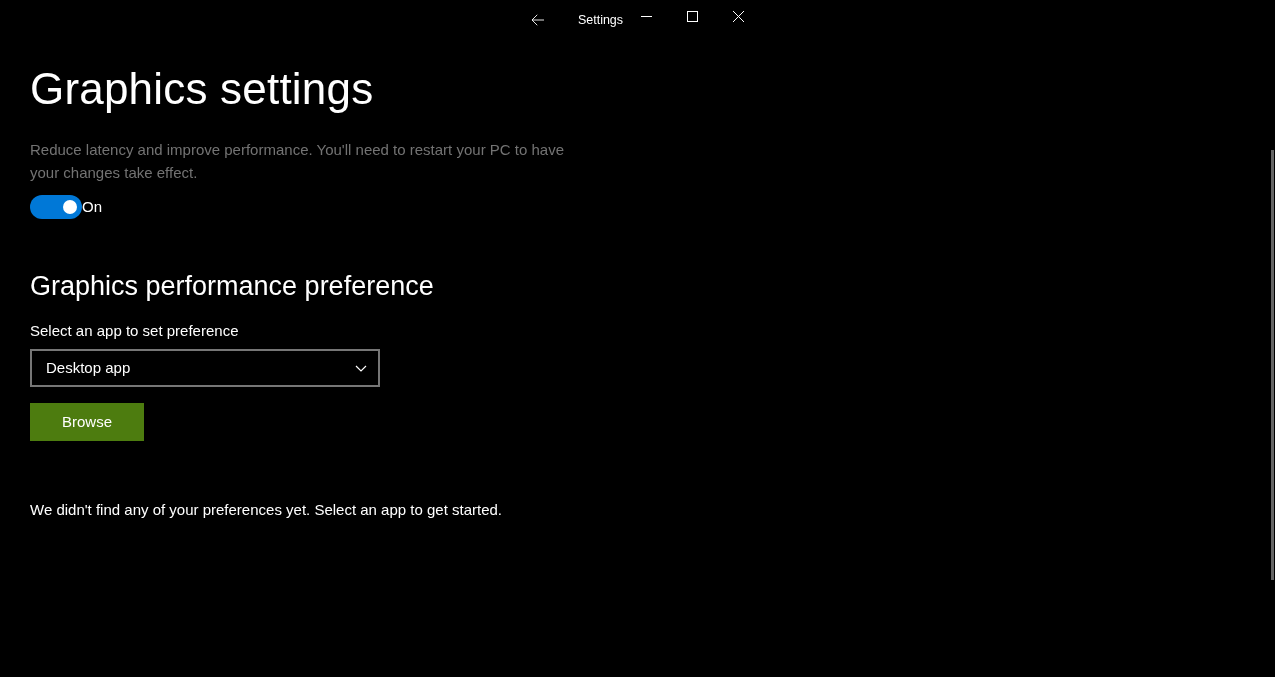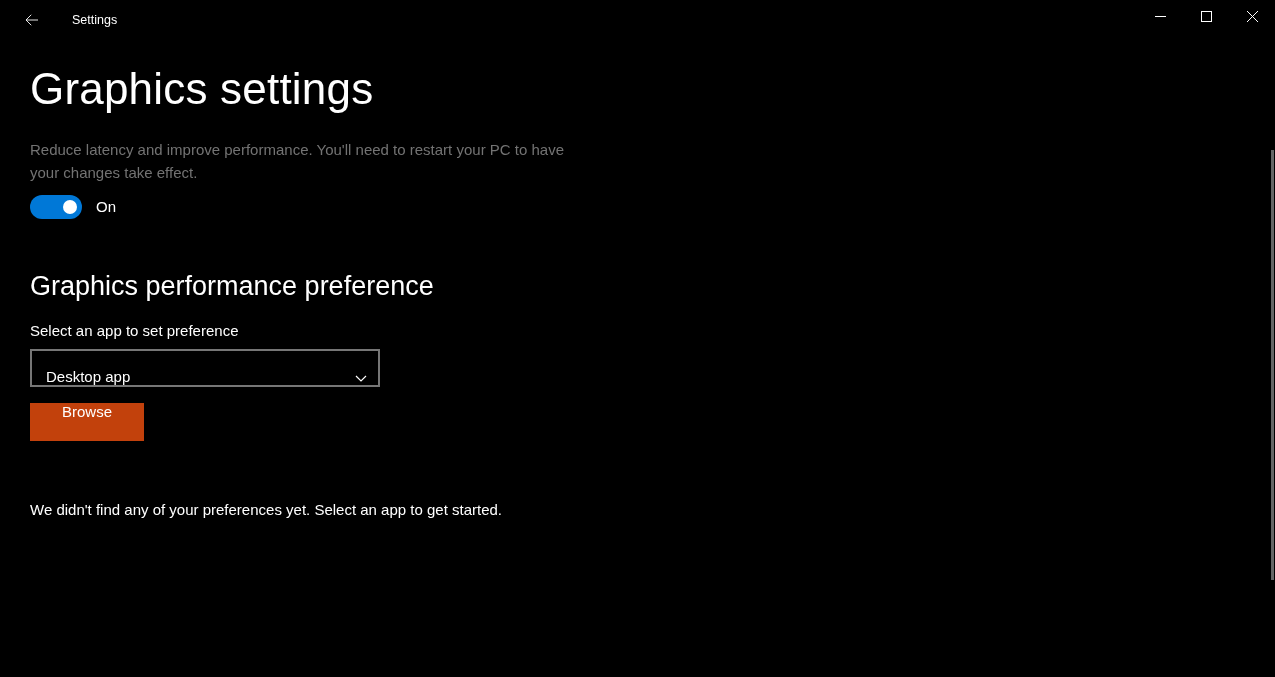--- a/index.html
+++ b/index.html
@@ -13,22 +13,22 @@
       color: #fff;
       width: 1275px;
       height: 677px;
       overflow: hidden;
       position: relative;
     }
     .titlebar {
       height: 40px;
       display: flex;
       align-items: center;
-      justify-content: space-between;
-      padding-left: 20px;
+      justify-content: center;
+      padding-left: 12px;
     }
     .titlebar-left {
       display: flex;
       align-items: center;
       gap: 28px;
     }
     .back-btn {
       width: 24px;
       height: 24px;
       display: flex;
@@ -83,21 +83,21 @@
     .section-desc {
       font-size: 15px;
       line-height: 1.55;
       color: #737373;
       max-width: 550px;
       margin-bottom: 10px;
     }
     .toggle-row {
       display: flex;
       align-items: center;
-      gap: 14px;
+      gap: 0;
       margin-top: 10px;
       margin-bottom: 52px;
     }
     .toggle {
       width: 52px;
       height: 24px;
       border-radius: 12px;
       background: #0078d7;
       position: relative;
       cursor: pointer;
@@ -119,43 +119,44 @@
       font-size: 15px;
       margin-top: 20px;
       margin-bottom: 10px;
     }
     .select {
       width: 350px;
       height: 38px;
       border: 2px solid #767676;
       background: #000;
       display: flex;
-      align-items: flex-end;
+      align-items: center;
       justify-content: space-between;
       padding: 0 10px 0 14px;
       cursor: default;
       font-size: 15px;
     }
     .select svg {
       width: 14px;
       height: 14px;
       stroke: #fff;
       fill: none;
       stroke-width: 1.2;
     }
     .browse-btn {
       margin-top: 16px;
       width: 114px;
       height: 38px;
-      background: #c2410c;
+      background: #4d7c0f;
       border: none;
       color: #fff;
       font-size: 15px;
       cursor: default;
       display: flex;
+      align-items: center;
       justify-content: center;
     }
     .empty-msg {
       margin-top: 60px;
       font-size: 15px;
     }
     .scrollbar {
       position: absolute;
       right: 1px;
       top: 150px;

